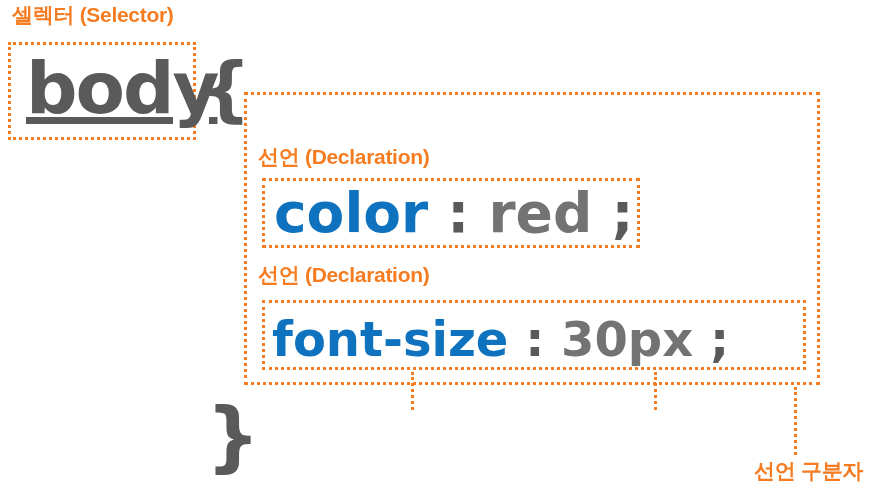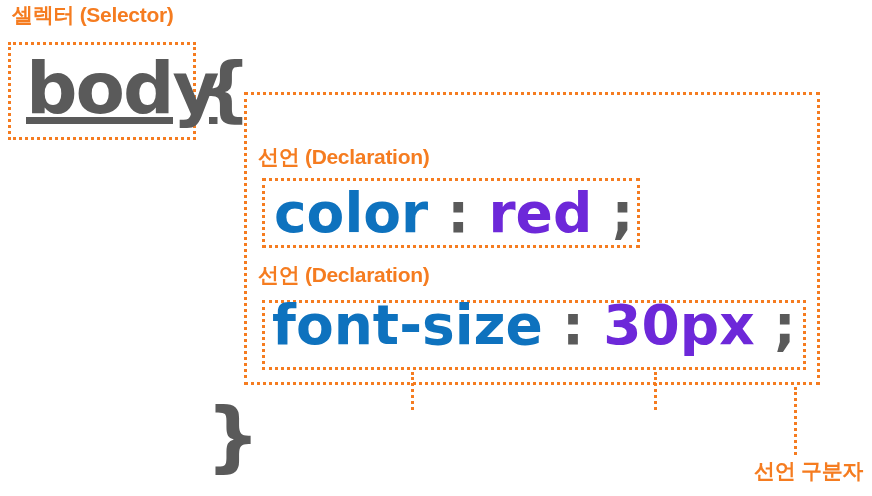--- a/index.html
+++ b/index.html
@@ -56,21 +56,21 @@
   }
 
   .decl-line{
     position:absolute;
     white-space:nowrap;
     font-family:"DejaVu Sans","Liberation Sans",sans-serif;
     font-weight:bold;
     line-height:1;
   }
   .prop{color:#0E72BE;text-align:center;}
-  .val{color:#6d28d9;margin-top:6px;}
+  .val{color:#737373;margin-top:6px;}
   .punc{color:#5A5A5A;}
 
   .connector{
     position:absolute;
     width:0;
     border-left:3px dotted #F57C20;
   }
 
   
   #selector-label{left:12px;top:4px;}
@@ -78,21 +78,21 @@
 
   #declblock-label{left:248px;top:58px;}
   #declblock-box{left:244px;top:92px;width:576px;height:293px;}
 
   #decl1-label{left:258px;top:146px;}
   #decl1-box{left:262px;top:178px;width:378px;height:70px;}
   #decl1-code{left:274px;top:186px;font-size:55px;}
 
   #decl2-label{left:258px;top:264px;}
   #decl2-box{left:262px;top:300px;width:544px;height:70px;}
-  #decl2-code{left:272px;top:298px;font-size:55px;}
+  #decl2-code{left:272px;top:315px;font-size:48px;}
 
   #conn-property{left:411px;top:372px;height:38px;}
   #conn-value{left:654px;top:372px;height:38px;}
   #conn-separator{left:794px;top:387px;height:68px;}
 
   #property-label{left:312px;top:424px;}
   #value-label{left:576px;top:424px;}
   #separator-label{left:754px;top:460px;}
 </style>
 </head>

